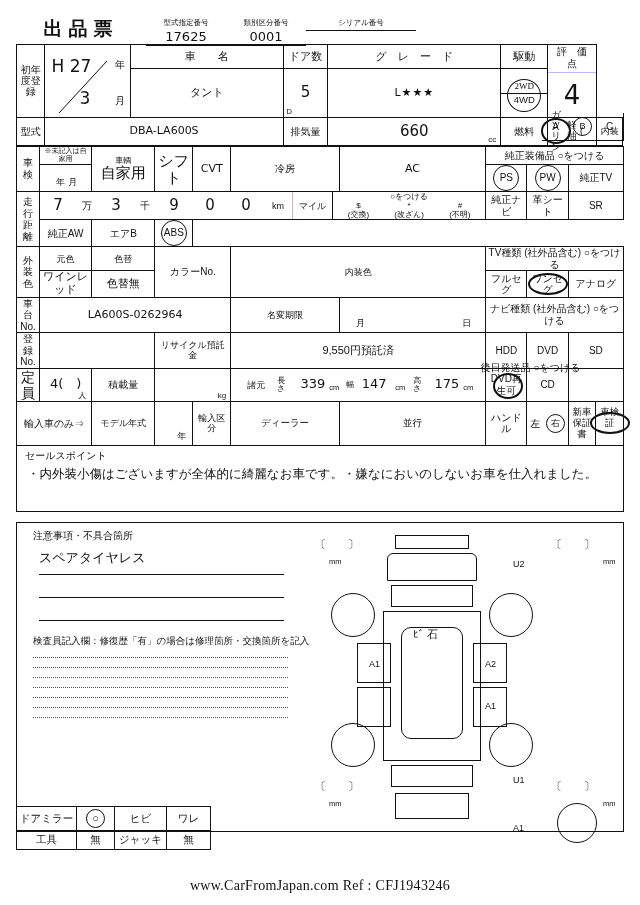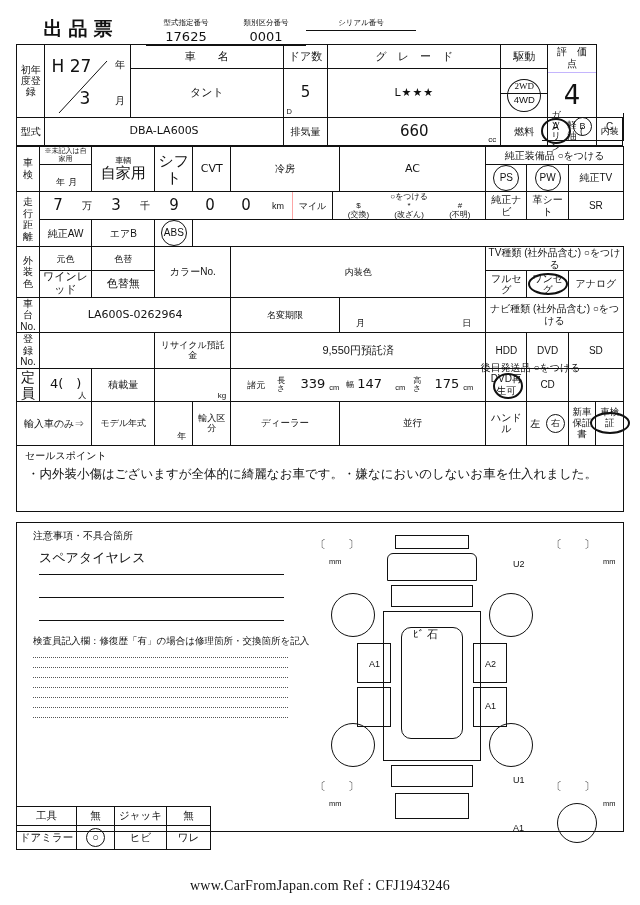--- a/index.html
+++ b/index.html
@@ -313,21 +313,21 @@
       <td colspan="2" style="position:relative;">
         <span style="position:absolute; right:4px; bottom:1px; font-size:8px;">kg</span>
       </td>
       <td colspan="2" style="padding:8px;">
         <div style="display:flex; height:100%; align-items:center; font-size:9px;">
           <span style="width:34px;">諸元</span>
           <span style="width:16px; font-size:8px; line-height:1;">長さ</span>
           <span style="width:36px; text-align:right;" class="hv2">339</span>
           <span style="width:18px; font-size:7.5px; align-self:flex-end;">cm</span>
           <span style="width:14px; font-size:8px;">幅</span>
-          <span style="width:34px; text-align:left;" class="hv2">147</span>
+          <span style="width:34px; text-align:center;" class="hv2">147</span>
           <span style="width:18px; font-size:7.5px; align-self:flex-end;">cm</span>
           <span style="width:16px; font-size:8px; line-height:1;">高さ</span>
           <span style="width:34px; text-align:right;" class="hv2">175</span>
           <span style="width:18px; font-size:7.5px; align-self:flex-end;">cm</span>
         </div>
       </td>
       <td style="font-size:10px; position:relative;">
         <span>DVD再生可</span>
         <span class="ring" style="left:54%; top:54%; width:30px; height:26px; transform:translate(-50%,-50%);"></span>
       </td>
@@ -437,30 +437,30 @@
       <div class="brk" style="left:234px; top:248px;">〔　　〕</div>
       <div class="mm" style="left:286px; top:268px;">mm</div>
     </div>
   </div>
 </div>
 
 <div class="bottomtbl">
   <table>
     <tbody>
         <tr>
+      <td style="width:60px;">ドアミラー</td>
+      <td style="width:38px;"><span class="circle circ-sm" style="font-size:11px;">○</span></td>
+      <td style="width:52px;">ヒビ</td>
+      <td style="width:44px;">ワレ</td>
+    </tr>
+    <tr>
       <td>工具</td>
       <td>無</td>
       <td>ジャッキ</td>
       <td>無</td>
     </tr>
-    <tr>
-      <td style="width:60px;">ドアミラー</td>
-      <td style="width:38px;"><span class="circle circ-sm" style="font-size:11px;">○</span></td>
-      <td style="width:52px;">ヒビ</td>
-      <td style="width:44px;">ワレ</td>
-    </tr>
   </tbody>
     </table>
 </div>
 
 <div class="footer">
   <span>www.CarFromJapan.com Ref : </span><span>CFJ1943246</span>
 </div>
 
 </body></html>

